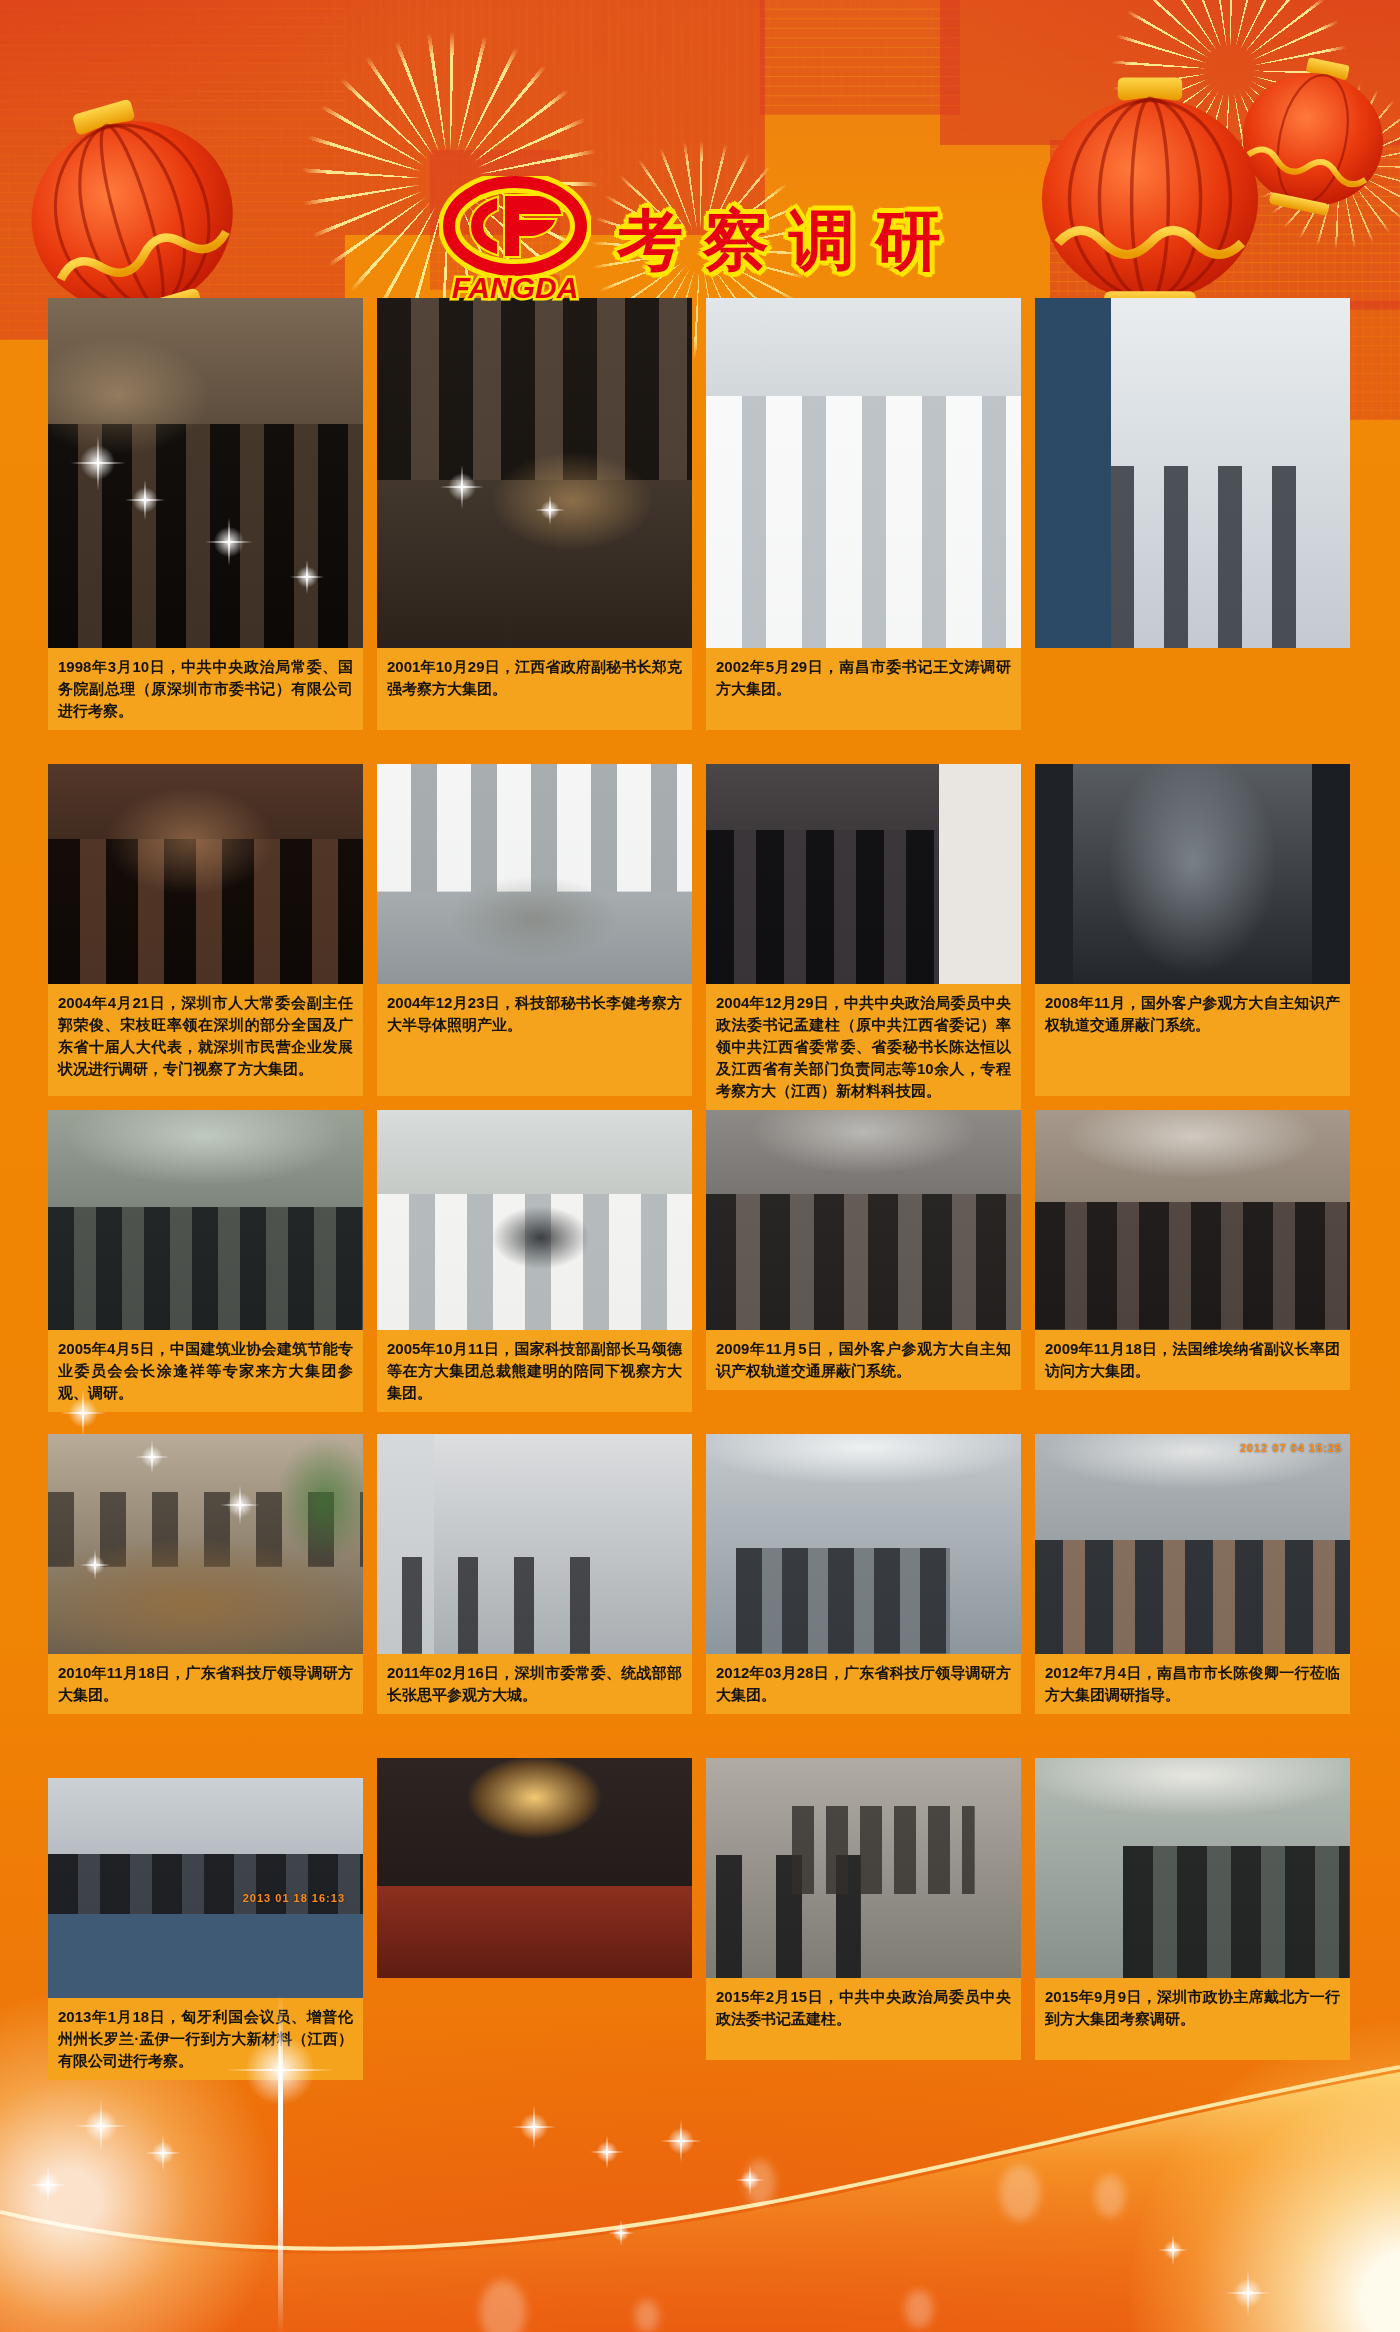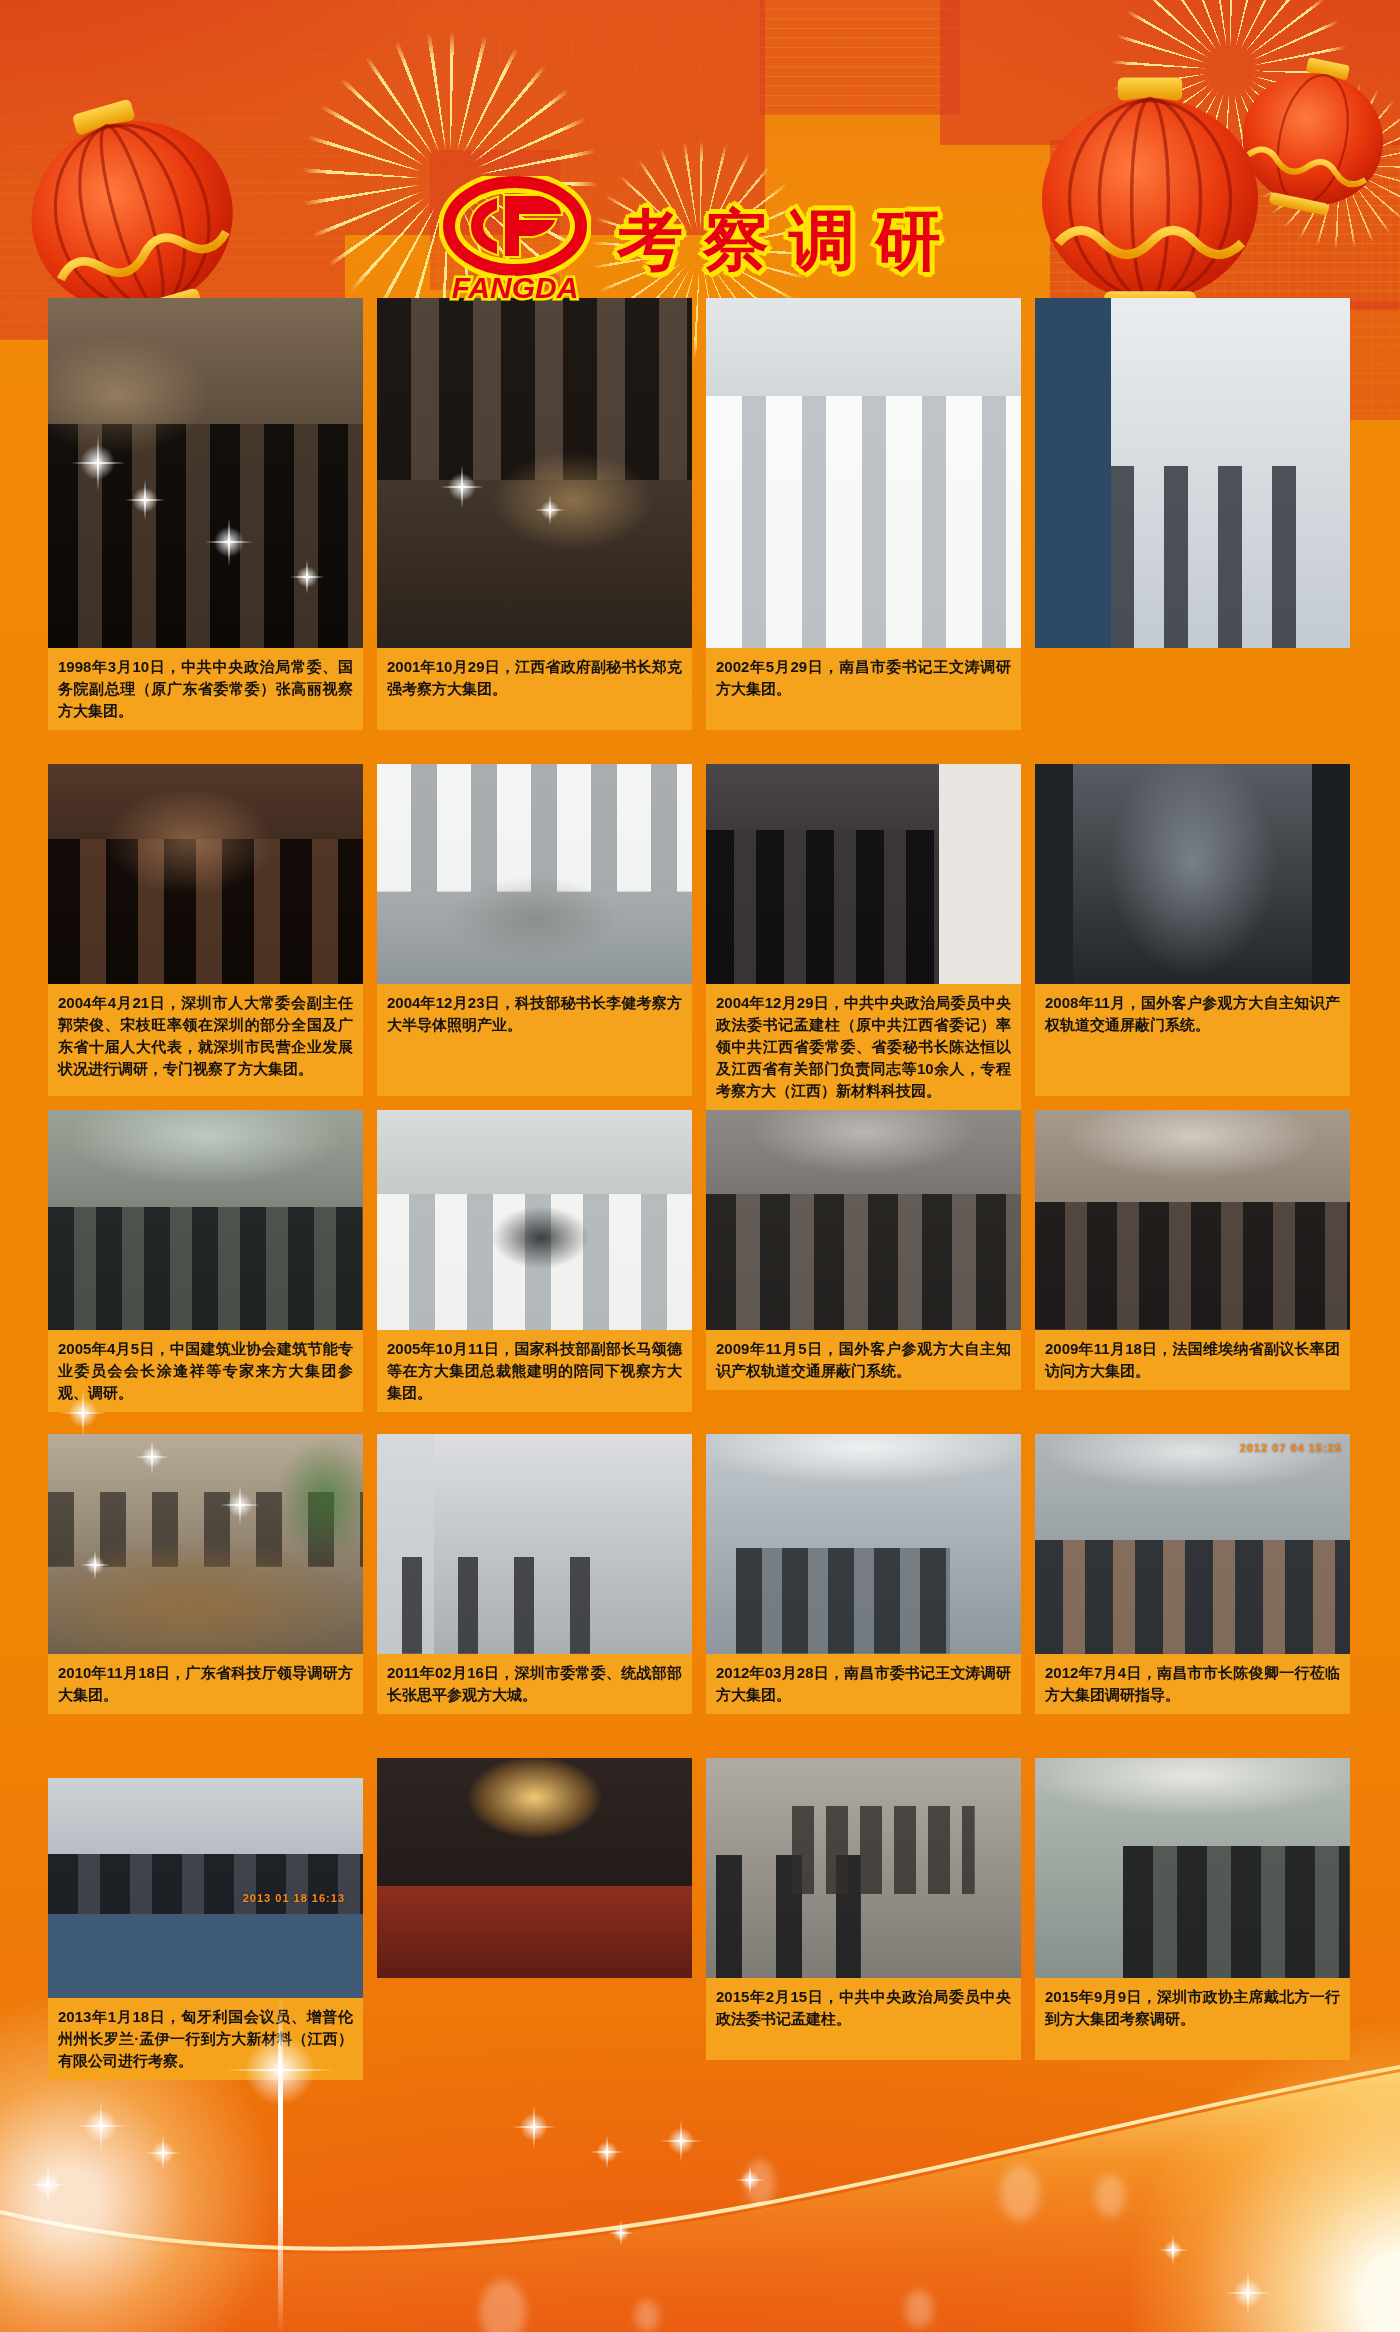--- a/index.html
+++ b/index.html
@@ -151,21 +151,21 @@
       <text x="76" y="122" text-anchor="middle" font-family="Liberation Sans, DejaVu Sans, sans-serif" font-size="30" font-style="italic" font-weight="bold" fill="#e60012" stroke="#ffe600" stroke-width="5" paint-order="stroke">FANGDA</text>
     </svg>
     <div class="title">考察调研</div>
   </div>
 
   <div class="grid">
 
     <div class="row row1">
       <figure class="cell">
         <div class="photo p11"></div>
-        <figcaption class="cap">1998年3月10日，中共中央政治局常委、国务院副总理（原广东省委常委）张高丽视察方大集团。</figcaption>
+        <figcaption class="cap">1998年3月10日，中共中央政治局常委、国务院副总理（原深圳市市委书记）有限公司进行考察。</figcaption>
       </figure>
       <figure class="cell">
         <div class="photo p12"></div>
         <figcaption class="cap">2001年10月29日，江西省政府副秘书长郑克强考察方大集团。</figcaption>
       </figure>
       <figure class="cell">
         <div class="photo p13"></div>
         <figcaption class="cap">2002年5月29日，南昌市委书记王文涛调研方大集团。</figcaption>
       </figure>
       <figure class="cell">
@@ -215,21 +215,21 @@
       <figure class="cell">
         <div class="photo p41"></div>
         <figcaption class="cap">2010年11月18日，广东省科技厅领导调研方大集团。</figcaption>
       </figure>
       <figure class="cell">
         <div class="photo p42"></div>
         <figcaption class="cap">2011年02月16日，深圳市委常委、统战部部长张思平参观方大城。</figcaption>
       </figure>
       <figure class="cell">
         <div class="photo p43"></div>
-        <figcaption class="cap">2012年03月28日，南昌市委书记王文涛调研方大集团。</figcaption>
+        <figcaption class="cap">2012年03月28日，广东省科技厅领导调研方大集团。</figcaption>
       </figure>
       <figure class="cell">
         <div class="photo p44">
           <span class="ts ts-tr">2012 07 04 15:25</span>
         </div>
         <figcaption class="cap">2012年7月4日，南昌市市长陈俊卿一行莅临方大集团调研指导。</figcaption>
       </figure>
     </div>
 
     <div class="row row5">

